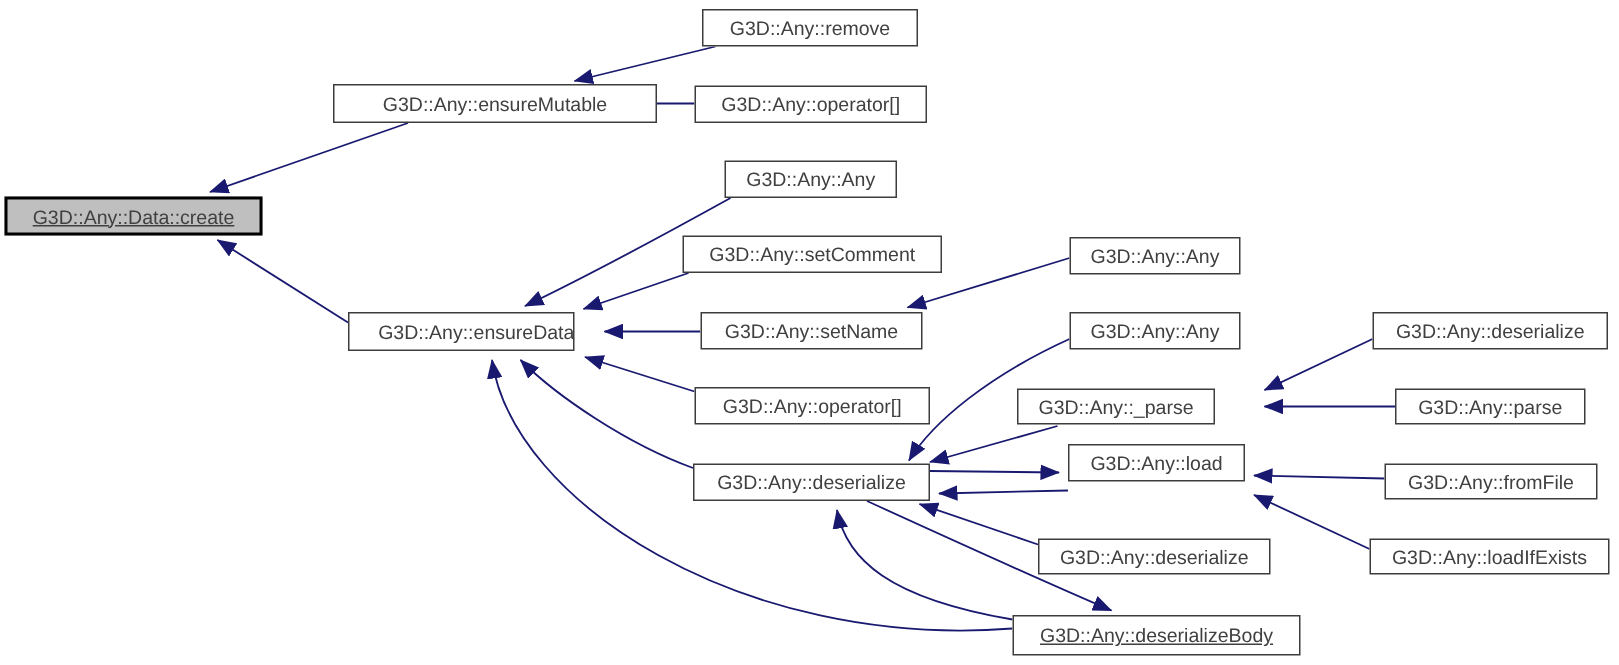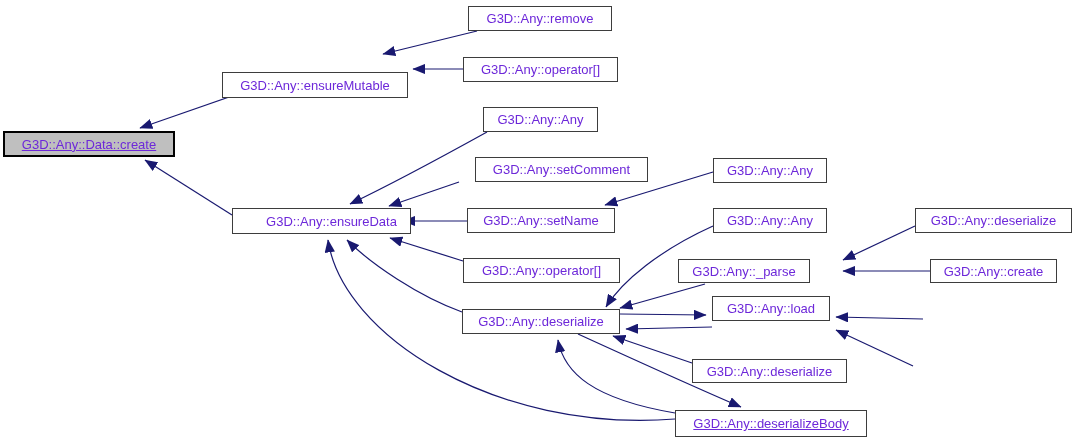--- a/index.html
+++ b/index.html
@@ -19,21 +19,21 @@
     stroke-width:1.2;
   }
   .node-layer{
     position:absolute;left:0;top:0;width:1079px;height:443px;
   }
   .node{
     position:absolute;
     box-sizing:border-box;
     border:1.5px solid var(--node-border,#3d3d3d);
     background:var(--node-fill,#ffffff);
-    color:#6d28d9;
+    color:#404040;
     font-size:13px;
     display:flex;align-items:center;justify-content:center;
     white-space:nowrap;
     cursor:pointer;
   }
   .node.highlighted{
     background:var(--highlight-fill,#bfbfbf);
     border:2px solid #000000;
   }
 </style>
@@ -65,31 +65,33 @@
       <path d="M 692,363 L 613,336" class="edge" marker-end="url(#arrowhead)"></path>
       <path d="M 675,413 C 593,399 564,373 558,340" class="edge" marker-end="url(#arrowhead)"></path>
       <path d="M 578,334 C 648,366 706,392 741,407" class="edge" marker-end="url(#arrowhead)"></path>
       <path d="M 915,226 L 843,260" class="edge" marker-end="url(#arrowhead)"></path>
       <path d="M 930,271 L 843,271" class="edge" marker-end="url(#arrowhead)"></path>
       <path d="M 923,319 L 836,317" class="edge" marker-end="url(#arrowhead)"></path>
       <path d="M 913,366 L 836,330" class="edge" marker-end="url(#arrowhead)"></path>
     </svg>
   <div class="node-layer">
       <div class="node highlighted" style="left: 3px; top: 131px; width: 172px; height: 26px; text-decoration: underline;">G3D::Any::Data::create</div>
-      <div class="node" style="left: 222px; top: 72px; width: 186px; height: 26px;">G3D::Any::ensureMutable</div>
+      <div class="node" style="left: 222px; top: 56px; width: 216px; height: 26px;">G3D::Any::ensureMutable</div>
       <div class="node" style="left: 468px; top: 6px; width: 144px; height: 25px;">G3D::Any::remove</div>
       <div class="node" style="left: 463px; top: 57px; width: 155px; height: 25px;">G3D::Any::operator[]</div>
       <div class="node" style="left: 483px; top: 107px; width: 115px; height: 25px;">G3D::Any::Any</div>
-      <div class="node" style="left: 232px; top: 208px; width: 179px; height: 26px; padding-left: 20px;">G3D::Any::ensureData</div>
-      <div class="node" style="left: 455px; top: 157px; width: 173px; height: 25px; margin-left: 20px;">G3D::Any::setComment</div>
+      <div class="node" style="left: 232px; top: 208px; width: 151px; height: 26px; padding-left: 20px;">G3D::Any::ensureData</div>
+      <div class="node" style="left: 455px; top: 157px; width: 173px; height: 25px;">G3D::Any::setComment</div>
       <div class="node" style="left: 467px; top: 208px; width: 148px; height: 25px;">G3D::Any::setName</div>
       <div class="node" style="left: 463px; top: 258px; width: 157px; height: 25px;">G3D::Any::operator[]</div>
       <div class="node" style="left: 462px; top: 309px; width: 158px; height: 25px;">G3D::Any::deserialize</div>
       <div class="node" style="left: 713px; top: 158px; width: 114px; height: 25px;">G3D::Any::Any</div>
       <div class="node" style="left: 713px; top: 208px; width: 114px; height: 25px;">G3D::Any::Any</div>
       <div class="node" style="left: 678px; top: 259px; width: 132px; height: 24px;">G3D::Any::_parse</div>
       <div class="node" style="left: 712px; top: 296px; width: 118px; height: 25px;">G3D::Any::load</div>
       <div class="node" style="left: 692px; top: 359px; width: 155px; height: 24px;">G3D::Any::deserialize</div>
       <div class="node" style="left: 675px; top: 410px; width: 192px; height: 27px; text-decoration: underline;">G3D::Any::deserializeBody</div>
       <div class="node" style="left: 915px; top: 208px; width: 157px; height: 25px;">G3D::Any::deserialize</div>
-      <div class="node" style="left: 930px; top: 259px; width: 127px; height: 24px;">G3D::Any::create</div>
+      <div class="node" style="left: 930px; top: 259px; width: 127px; height: 24px;">G3D::Any::parse</div>
+      <div class="node" style="left: 923px; top: 309px; width: 142px; height: 24px;">G3D::Any::fromFile</div>
+      <div class="node" style="left: 913px; top: 359px; width: 160px; height: 24px;">G3D::Any::loadIfExists</div>
     </div>
 </div>
 
 </body></html>

